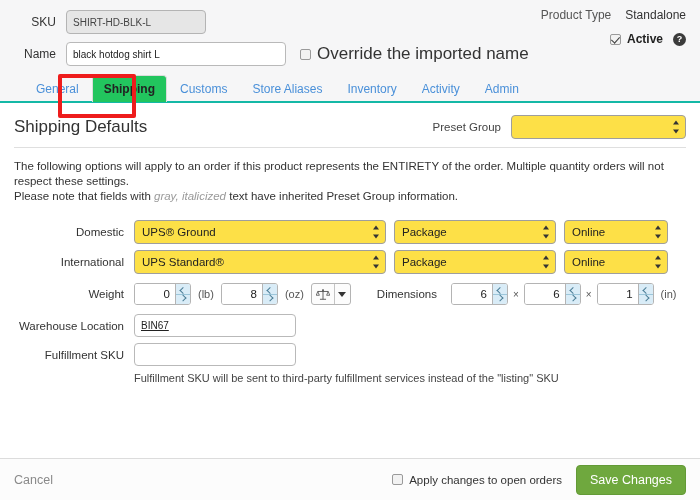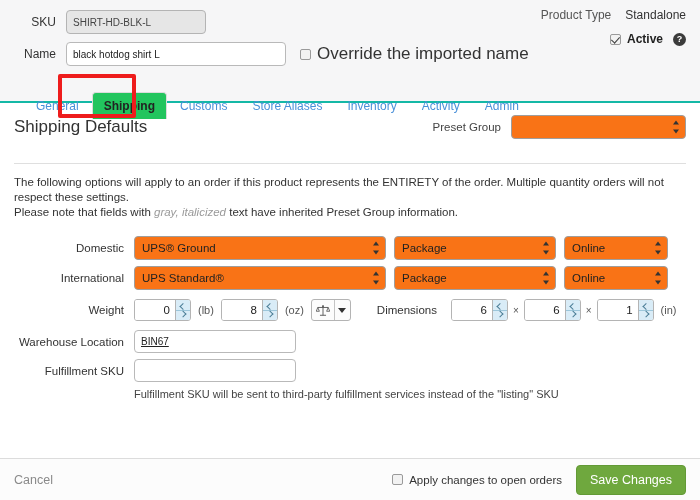--- a/index.html
+++ b/index.html
@@ -135,21 +135,21 @@
     padding: 6px 11px 6px 11px;
     font-size: 12px;
     color: #4a90d9;
     cursor: pointer;
     border: 1px solid transparent;
     border-bottom: none;
     border-radius: 4px 4px 0 0;
     margin-right: 1px;
     white-space: nowrap;
     position: relative;
-    top: 18px;
+    top: 1px;
   }
   .tab.active {
     background: #22c55e;
     color: #222;
     font-weight: bold;
     border-color: #dcdcdc;
   }
 
   
   .annot-box {
@@ -167,37 +167,37 @@
     flex: 1 1 auto;
     background: #ffffff;
     padding: 12px 14px 0 14px;
     overflow: hidden;
     position: relative;
   }
   .sec-head {
     display: flex;
     align-items: center;
     justify-content: space-between;
-    padding-bottom: 24px;
+    padding-bottom: 8px;
     border-bottom: 1px solid #dfdfdf;
   }
   .sec-title {
     font-size: 17px;
     color: #333;
     font-weight: normal;
   }
   .preset-wrap { display: flex; align-items: center; }
   .preset-label { font-size: 11.5px; color: #444; margin-right: 10px; }
 
   .select {
     position: relative;
     height: 24px;
     border: 1px solid #9e9e9e;
     border-radius: 4px;
-    background: #f97316;
+    background: #fde047;
     display: flex;
     align-items: center;
     padding: 0 20px 0 7px;
     font-size: 11.5px;
     color: #222;
     cursor: pointer;
     white-space: nowrap;
     overflow: hidden;
   }
   .select .arrows {

